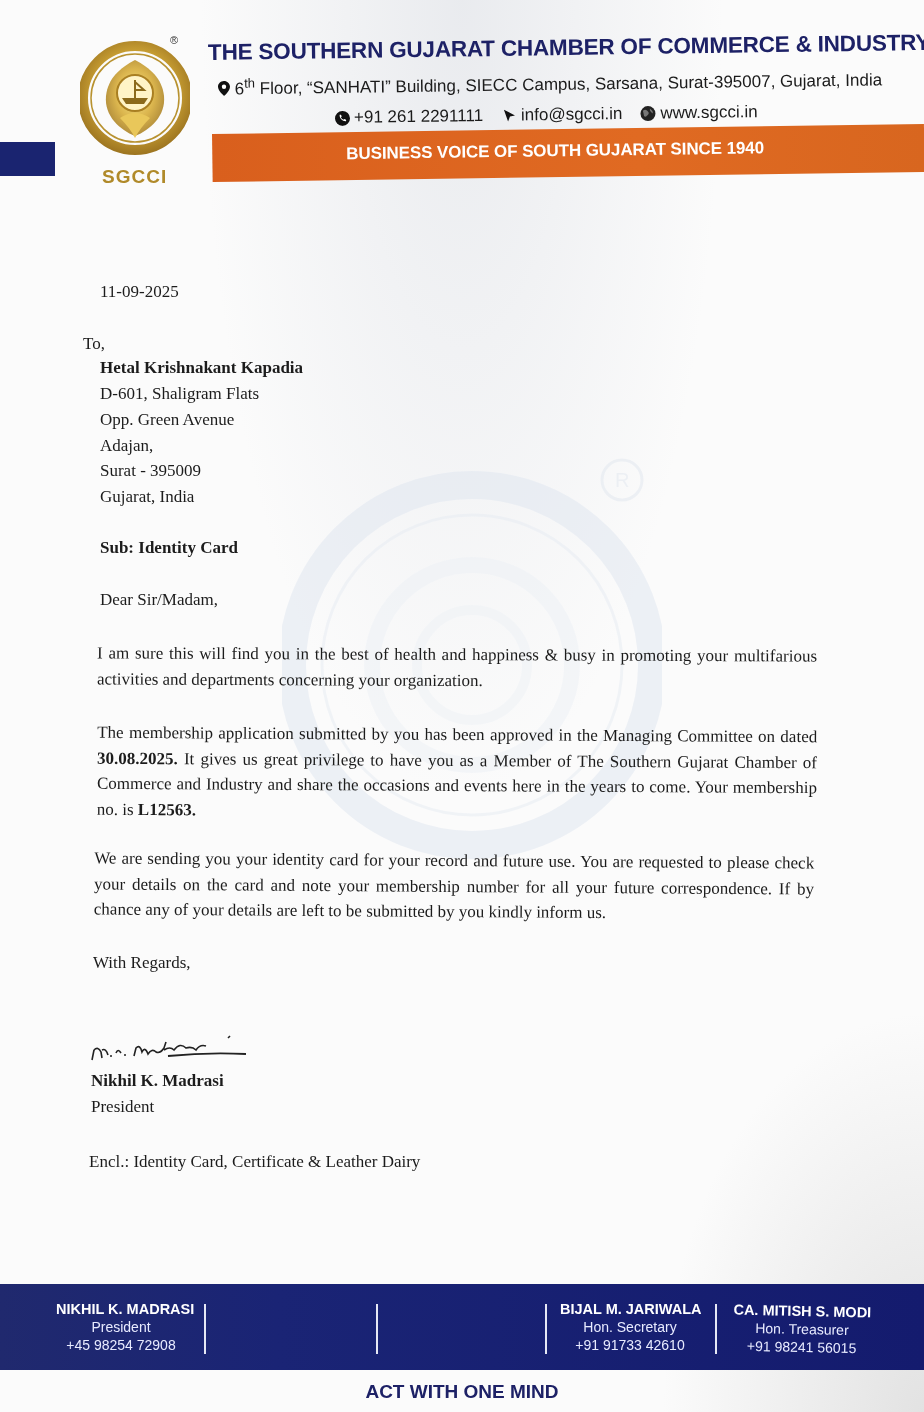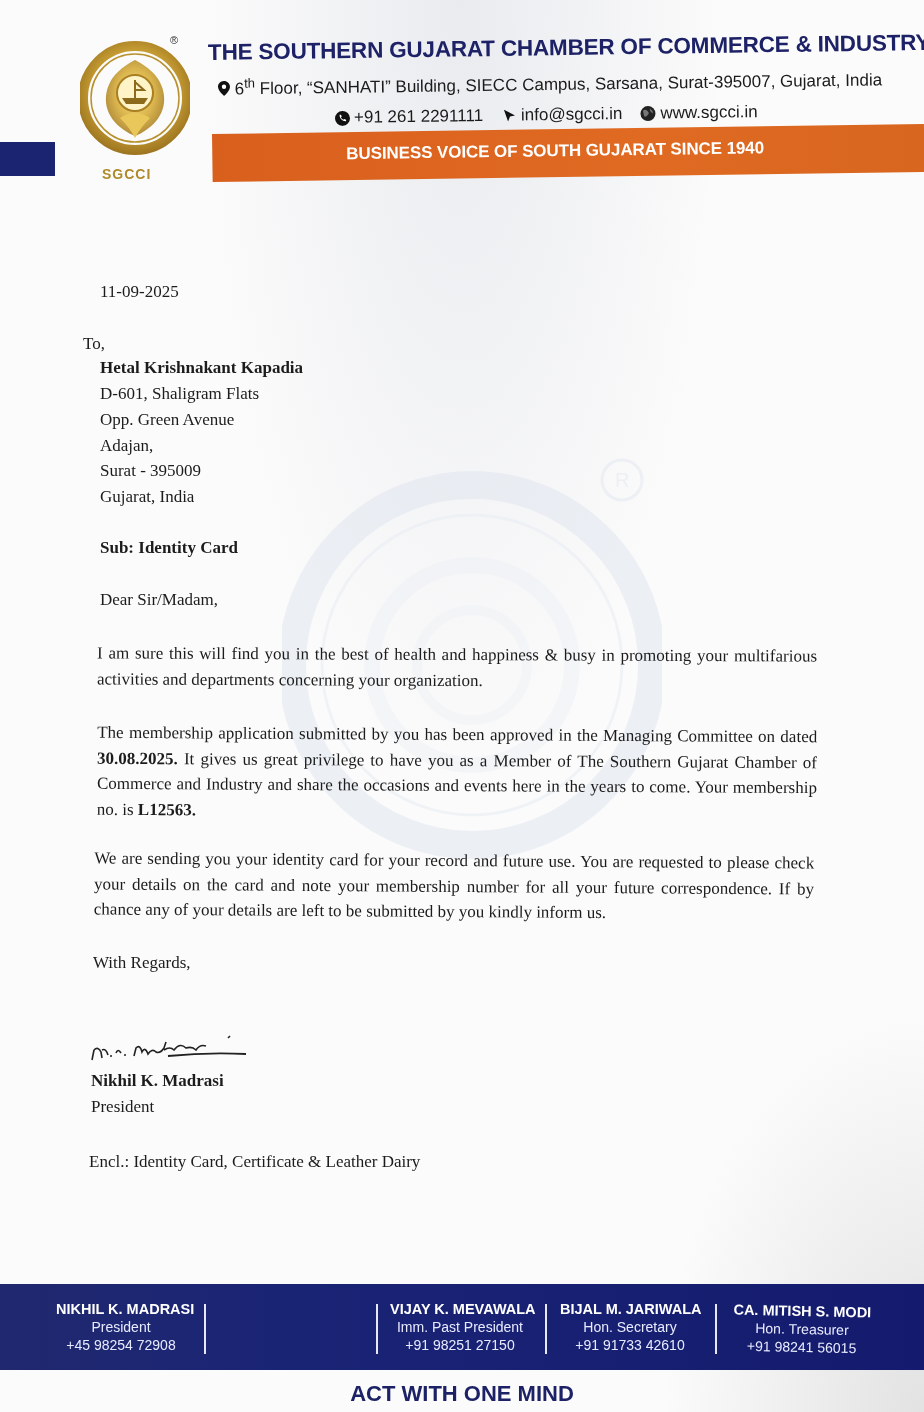--- a/index.html
+++ b/index.html
@@ -21,21 +21,21 @@
   .left-tab {
     position: absolute; left: 0; top: 142px; width: 55px; height: 34px;
     background: #1a2470;
   }
   .logo {
     position: absolute; left: 80px; top: 38px; width: 110px; height: 120px;
   }
   .logo-text {
     position: absolute; left: 102px; top: 166px;
     font-family: "Liberation Sans", sans-serif; font-weight: 700;
-    font-size: 14px; letter-spacing: 1px;
+    font-size: 19px; letter-spacing: 1px;
     color: #b08a2a;
   }
   .reg-mark {
     position: absolute; left: 170px; top: 34px; font-size: 11px;
     font-family: "Liberation Sans", sans-serif; color: #333;
   }
   .org-title {
     position: absolute; left: 208px; top: 40px;
     font-family: "Liberation Sans", sans-serif; font-weight: 700;
     font-size: 22.5px; color: #1d2166; letter-spacing: -0.2px;
@@ -99,21 +99,21 @@
     font-family: "Liberation Sans", sans-serif; font-size: 14px; line-height: 18px;
     white-space: nowrap;
   }
   .officer .oname { font-weight: 700; font-size: 14.5px; }
   .officer .orole, .officer .ophone { color: #e8ebff; }
   .vsep {
     position: absolute; top: 20px; width: 2px; height: 50px; background: #e6e8f5;
   }
   .motto {
     position: absolute; left: 0; top: 1381px; width: 924px; text-align: center;
-    font-family: "Liberation Sans", sans-serif; font-weight: 700; font-size: 22px;
+    font-family: "Liberation Sans", sans-serif; font-weight: 700; font-size: 19px;
     color: #1d2166;
   }
 </style>
 </head>
 <body>
 
 <div class="paper-shade"></div>
 
 <div class="left-tab"></div>
 
@@ -227,25 +227,20 @@
 </div>
 
 <div class="footer-bar">
   <div class="officer" style="left:56px; width:130px">
     <div class="oname">NIKHIL K. MADRASI</div>
     <div class="orole">President</div>
     <div class="ophone">+45 98254 72908</div>
   </div>
   <div class="vsep" style="left:204px"></div>
   <div class="vsep" style="left:376px"></div>
-  <div class="officer" style="left:390px; width:140px">
-    <div class="oname">VIJAY K. MEVAWALA</div>
-    <div class="orole">Imm. Past President</div>
-    <div class="ophone">+91 98251 27150</div>
-  </div>
   <div class="vsep" style="left:545px"></div>
   <div class="officer" style="left:560px; width:140px">
     <div class="oname">BIJAL M. JARIWALA</div>
     <div class="orole">Hon. Secretary</div>
     <div class="ophone">+91 91733 42610</div>
   </div>
   <div class="vsep" style="left:715px"></div>
   <div class="officer" style="left:732px; width:140px; top:18px; transform: rotate(1.2deg)">
     <div class="oname">CA. MITISH S. MODI</div>
     <div class="orole">Hon. Treasurer</div>

